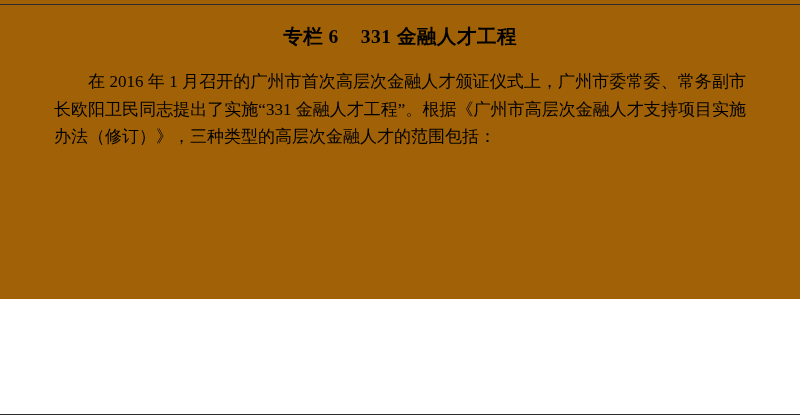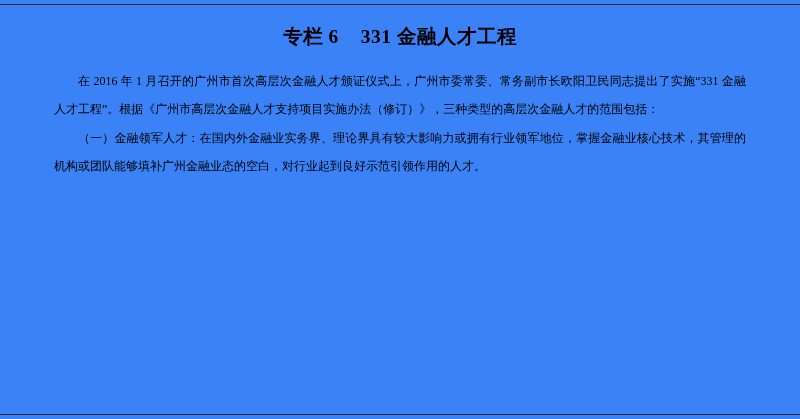--- a/index.html
+++ b/index.html
@@ -10,23 +10,23 @@
     width: 800px;
     height: 419px;
     background: #ffffff;
     font-family: "Liberation Serif", "DejaVu Serif", serif;
     color: #000000;
     overflow: hidden;
   }
   .page {
     position: relative;
     width: 800px;
-    height: 419px;
+    height: 299px;
     box-sizing: border-box;
-    background: #3b82f6;
+    background: #a16207;
   }
   .rule {
     position: absolute;
     left: 0;
     width: 800px;
     height: 1px;
     background: #2b2b2b;
   }
   .rule-top { top: 4px; }
   .rule-bottom { top: 414px; }
@@ -46,21 +46,21 @@
     letter-spacing: 0.5px;
     margin: 6px 0 18px 0;
     font-family: "Liberation Serif", "DejaVu Serif", serif;
   }
   .box-title .gap {
     display: inline-block;
     width: 22px;
   }
   p.para {
     margin: 0 0 2px 0;
-    font-size: 12px;
+    font-size: 17px;
     line-height: 27.5px;
     text-align: justify;
     text-justify: inter-ideograph;
     text-indent: 2em;
     font-family: "Liberation Serif", "DejaVu Serif", serif;
   }
 </style>
 </head>
 <body>
 
@@ -68,19 +68,18 @@
 
   <div class="rule rule-top"></div>
 
   <div class="content">
 
     <div class="box-title">
       <span>专栏 6</span><span class="gap"></span><span>331 金融人才工程</span>
     </div>
 
     <p class="para">在 2016 年 1 月召开的广州市首次高层次金融人才颁证仪式上，广州市委常委、常务副市长欧阳卫民同志提出了实施“331 金融人才工程”。根据《广州市高层次金融人才支持项目实施办法（修订）》，三种类型的高层次金融人才的范围包括：</p>
-    <p class="para">（一）金融领军人才：在国内外金融业实务界、理论界具有较大影响力或拥有行业领军地位，掌握金融业核心技术，其管理的机构或团队能够填补广州金融业态的空白，对行业起到良好示范引领作用的人才。</p>
 
   </div>
 
   <div class="rule rule-bottom"></div>
 
 </div>
 
 </body></html>

